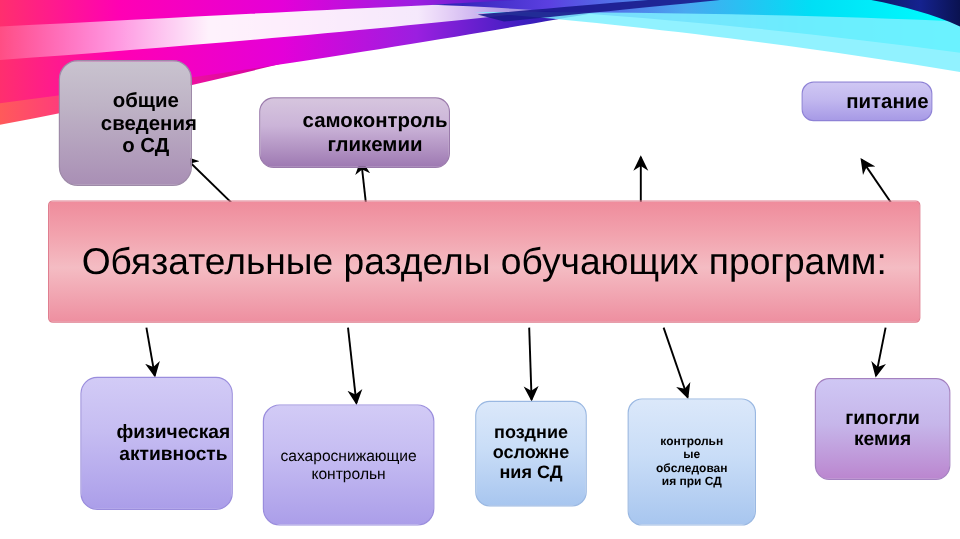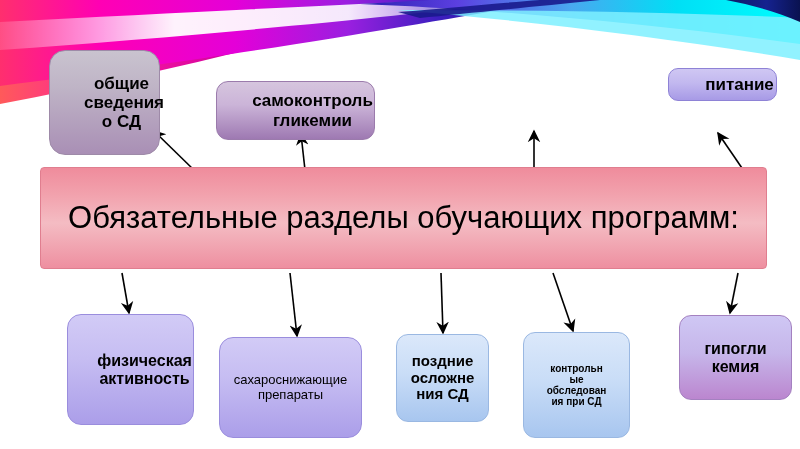--- a/index.html
+++ b/index.html
@@ -193,21 +193,21 @@
     <span class="label">Обязательные разделы обучающих программ:</span>
   </div>
 
   <div class="node sty-lilac t-16" style="left:67px; top:314px; width:127px; height:111px;padding-left:28px;">
     <span class="label">физическая
 активность</span>
   </div>
 
   <div class="node sty-lilac t-13" style="left:219px; top:337px; width:143px; height:101px;">
     <span class="label">сахароснижающие
-препараты</span>
+контрольн</span>
   </div>
 
   <div class="node sty-skyblue t-15" style="left:396px; top:334px; width:93px; height:88px;">
     <span class="label">поздние
 осложне
 ния СД</span>
   </div>
 
   <div class="node sty-skyblue t-14" style="left:523px; top:332px; width:107px; height:106px;">
     <span class="label">контрольн

